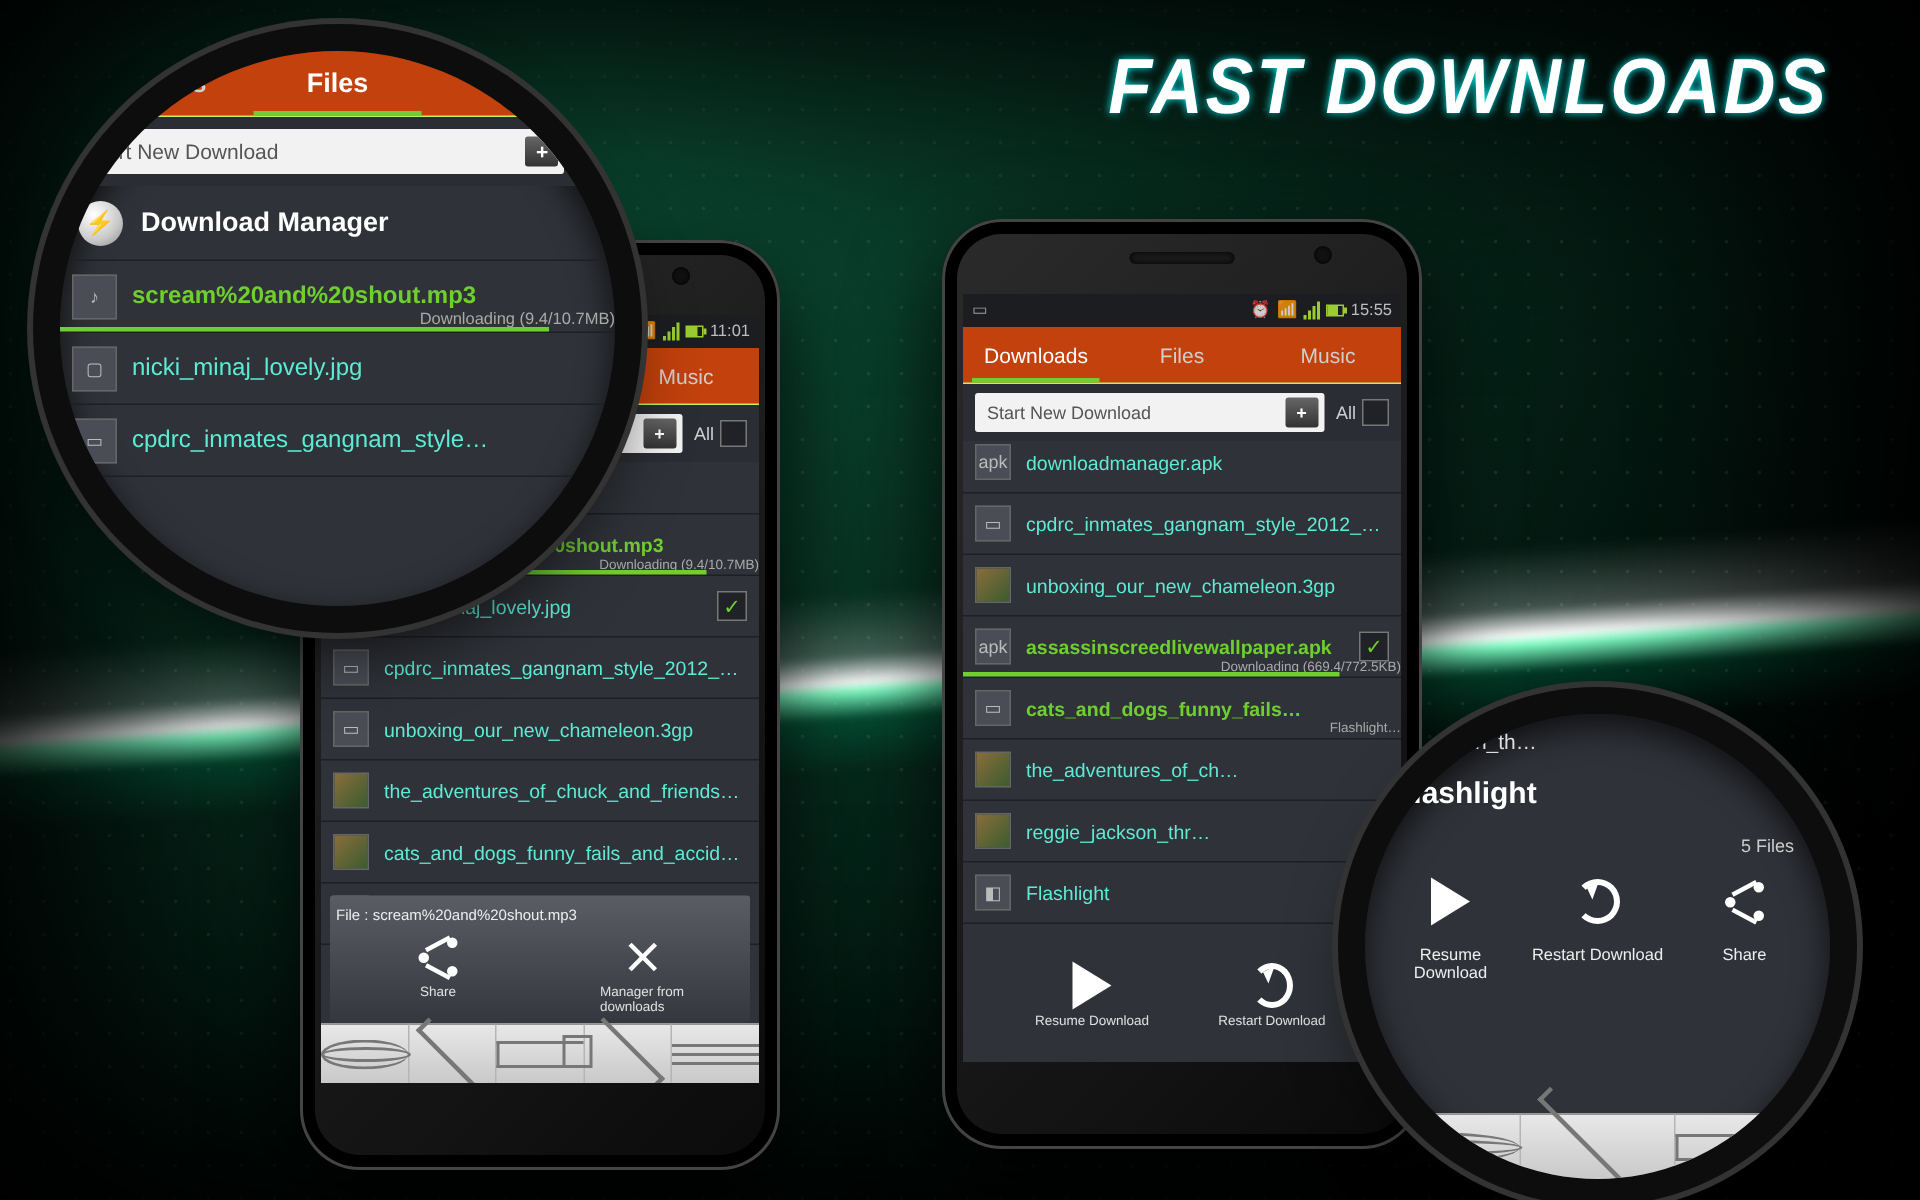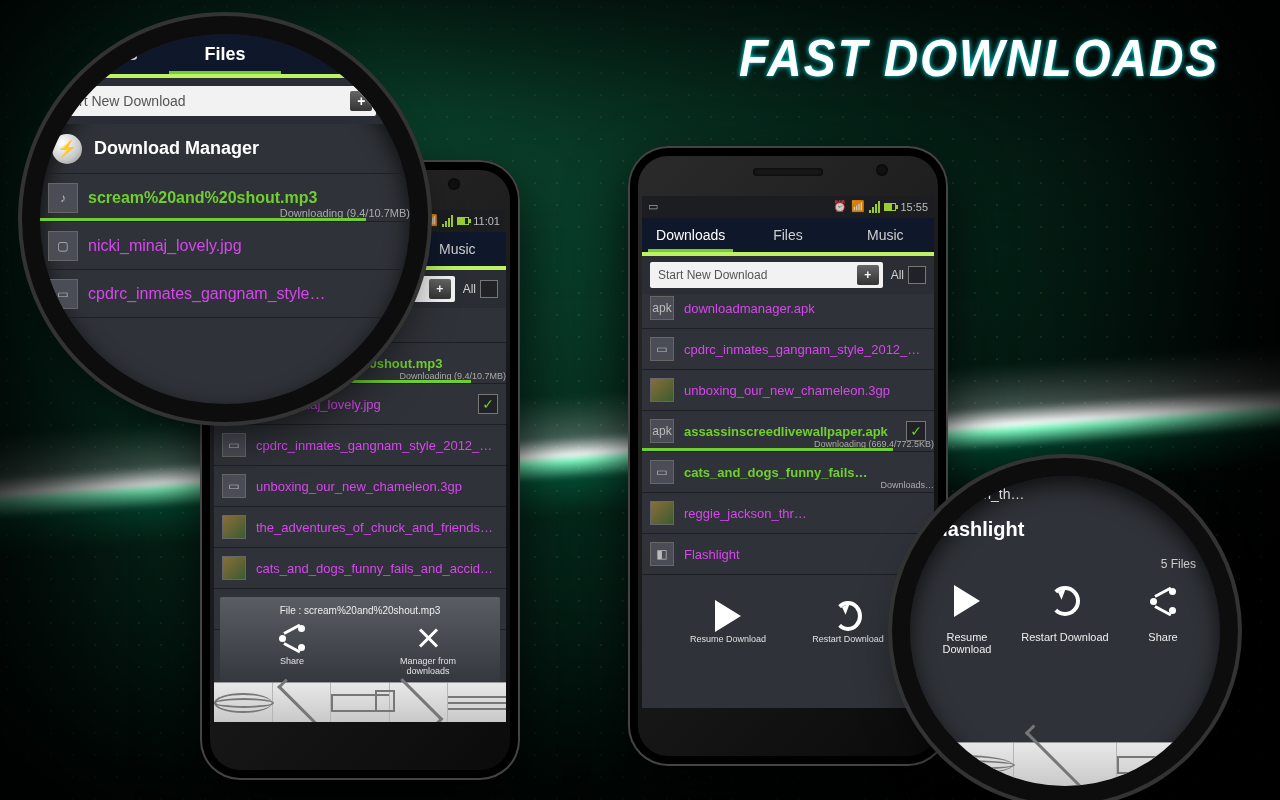--- a/index.html
+++ b/index.html
@@ -54,45 +54,45 @@
 .status .clock{color:#bdbdbd}
 .sicon{width:14px;height:14px;opacity:.8}
 .batt{width:12px;height:8px;border:1px solid #9acd32;position:relative}
 .batt:after{content:"";position:absolute;right:-3px;top:1px;width:2px;height:4px;background:#9acd32}
 .batt i{display:block;height:100%;width:70%;background:#9acd32}
 .sig{display:flex;align-items:flex-end;gap:1px;height:12px}
 .sig i{width:2px;background:#9acd32}
 .sig i:nth-child(1){height:3px}.sig i:nth-child(2){height:6px}.sig i:nth-child(3){height:9px}.sig i:nth-child(4){height:12px}
 
 
-.tabs{display:flex;height:38px;background:#0f172a;border-bottom:4px solid #bef264}
+.tabs{display:flex;height:38px;background:#c2410c;border-bottom:1px solid #bef264}
 .tab{flex:1;display:flex;align-items:center;justify-content:center;color:#cfcfcf;font-size:14px;position:relative;cursor:pointer}
 .tab.active{color:#fff}
 .tab.active:after{content:"";position:absolute;left:6px;right:6px;bottom:0;height:3px;background:#6fcf2f}
 
 
 .searchrow{display:flex;align-items:center;gap:8px;padding:6px 8px;background:#2a2d33}
 .searchbox{flex:1;display:flex;align-items:center;background:#f2f2f2;border-radius:2px;height:26px;padding:0 4px 0 8px;color:#555;font-size:12px}
 .searchbox .plus{width:22px;height:20px;background:linear-gradient(#666,#333);border-radius:2px;display:flex;align-items:center;justify-content:center;color:#fff;font-weight:700}
 .allchk{display:flex;align-items:center;gap:4px;color:#cfcfcf;font-size:12px}
 .chk{width:18px;height:18px;border:1px solid #777;background:#202227;display:flex;align-items:center;justify-content:center}
 
 
 .list{position:absolute;top:92px;bottom:0;left:0;right:0;overflow:hidden}
 .item{display:flex;align-items:center;height:41px;padding:0 8px;border-bottom:1px solid #1d1f24;gap:10px;position:relative}
 .item .thumb{width:24px;height:24px;background:#4a4d55;border:1px solid #666;display:flex;align-items:center;justify-content:center;font-size:12px;color:#bbb;flex-shrink:0}
 .thumb.img{background:linear-gradient(135deg,#8a6d3b,#3b5c2f)}
-.item .name{flex:1;color:#d946ef;white-space:nowrap;overflow:hidden;text-overflow:ellipsis;font-size:13px}
+.item .name{flex:1;color:#5eead4;white-space:nowrap;overflow:hidden;text-overflow:ellipsis;font-size:13px}
 .item.dl .name{color:#6fcf2f;font-weight:600}
 .item .sub{position:absolute;right:0;bottom:2px;font-size:9px;color:#aaa}
 .item .bar{position:absolute;left:0;bottom:0;height:3px;background:#6fcf2f}
 .item .rchk{width:20px;height:20px;border:1px solid #777;background:#202227;display:flex;align-items:center;justify-content:center;color:#6fcf2f;font-size:14px}
 
 
-.playercard{position:absolute;bottom:40px;left:6px;right:6px;background:linear-gradient(#5a5d64,#34373d);border-radius:2px;padding:8px 4px 6px;color:#eee;text-align:center}
+.playercard{position:absolute;bottom:40px;left:6px;right:6px;background:linear-gradient(#5a5d64,#34373d);border-radius:2px;padding:8px 4px 6px;color:#eee;}
 .playercard .ftitle{font-size:10px;margin-bottom:8px}
 .pcrow{display:flex;justify-content:space-around}
 .pcbtn{display:flex;flex-direction:column;align-items:center;gap:4px;font-size:9px;color:#e0e0e0;width:80px}
 .pcbtn .ic{width:28px;height:28px;display:flex;align-items:center;justify-content:center}
 
 
 .bnav{position:absolute;bottom:0;left:0;right:0;height:40px;background:linear-gradient(#e8e8e8,#c9c9c9);display:flex;border-top:1px solid #999}
 .bnav div{flex:1;display:flex;align-items:center;justify-content:center;color:#555;border-right:1px solid #b5b5b5}
 .bnav div:last-child{border-right:none}
 
@@ -349,21 +349,25 @@
       <div class="item dl">
         <div class="thumb i-apk">apk</div>
         <div class="name">assassinscreedlivewallpaper.apk</div>
         <div class="rchk">✓</div>
         <div class="sub">Downloading (669.4/772.5KB)</div>
         <div class="bar" style="width:86%"></div>
       </div>
       <div class="item dl">
         <div class="thumb i-vid">▭</div>
         <div class="name">cats_and_dogs_funny_fails…</div>
-        <div class="sub">Downloads…</div>
+        <div class="sub">Flashlight…</div>
+      </div>
+      <div class="item">
+        <div class="thumb img"></div>
+        <div class="name">the_adventures_of_ch…</div>
       </div>
       <div class="item">
         <div class="thumb img"></div>
         <div class="name">reggie_jackson_thr…</div>
       </div>
       <div class="item">
         <div class="thumb">◧</div>
         <div class="name">Flashlight</div>
       </div>
 

